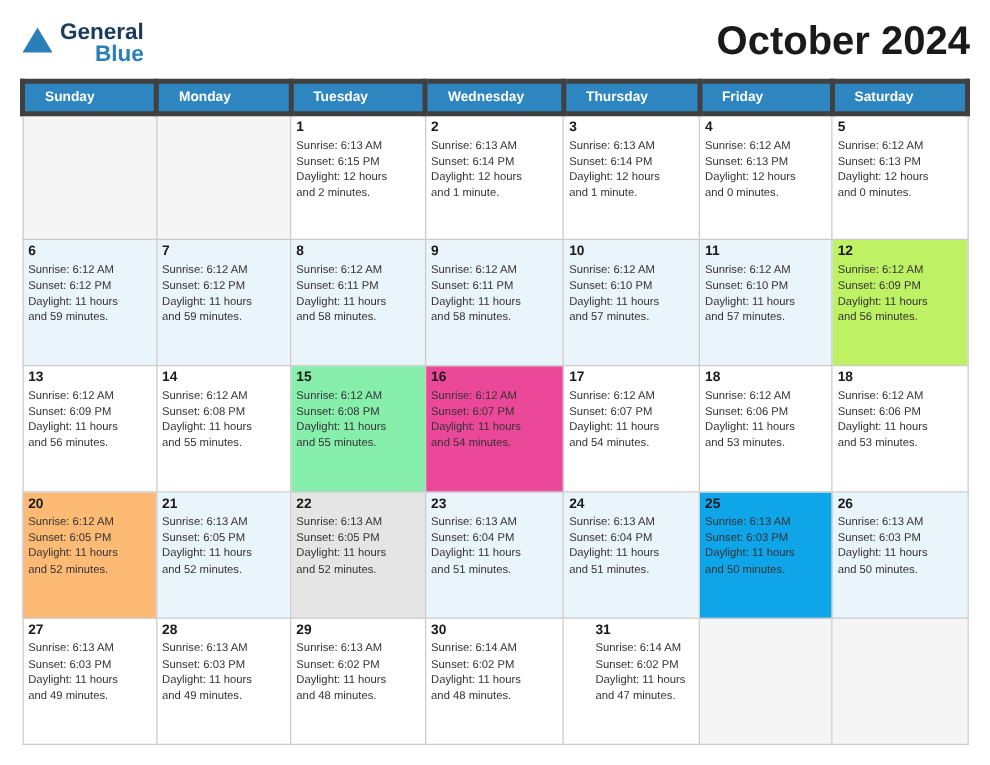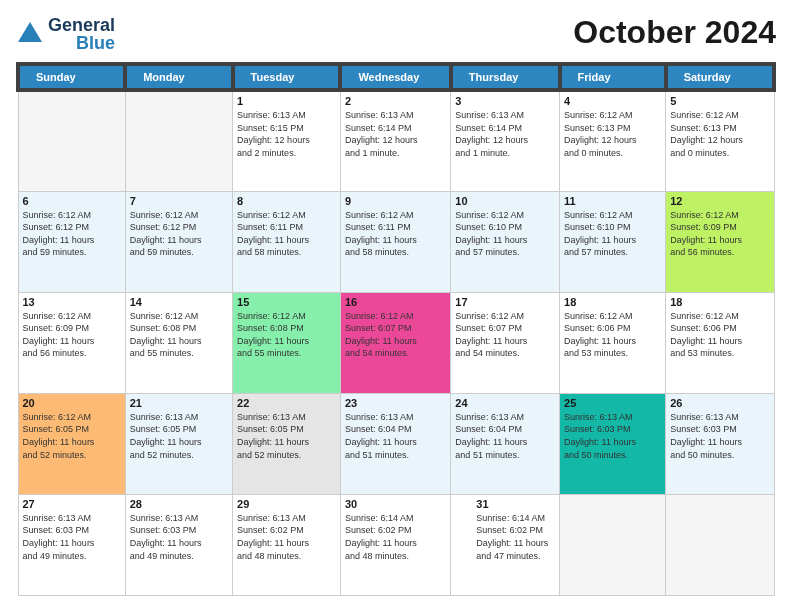--- a/index.html
+++ b/index.html
@@ -304,21 +304,21 @@
 Daylight: 11 hours
 and 51 minutes.</div>
           </td>
           <td style="background-color: rgb(234, 244, 251);">
             <div class="day-number">24</div>
             <div class="day-info" style="white-space: pre-line;">Sunrise: 6:13 AM
 Sunset: 6:04 PM
 Daylight: 11 hours
 and 51 minutes.</div>
           </td>
-          <td style="background-color: #14b8a6;">
+          <td style="background-color: #0ea5e9;">
             <div class="day-number">25</div>
             <div class="day-info" style="white-space: pre-line;">Sunrise: 6:13 AM
 Sunset: 6:03 PM
 Daylight: 11 hours
 and 50 minutes.</div>
           </td>
           <td style="background-color: rgb(234, 244, 251);">
             <div class="day-number">26</div>
             <div class="day-info" style="white-space: pre-line;">Sunrise: 6:13 AM
 Sunset: 6:03 PM

